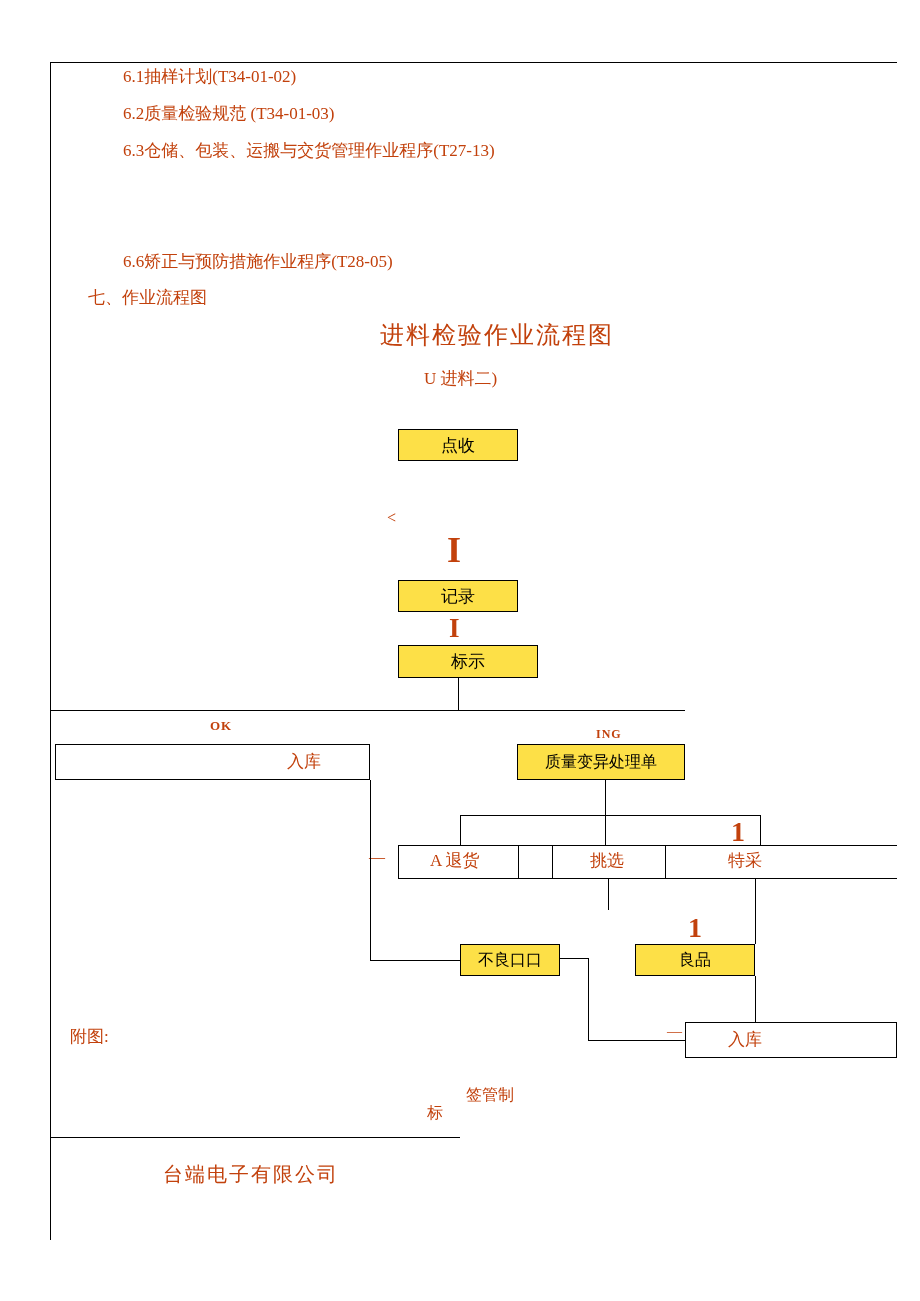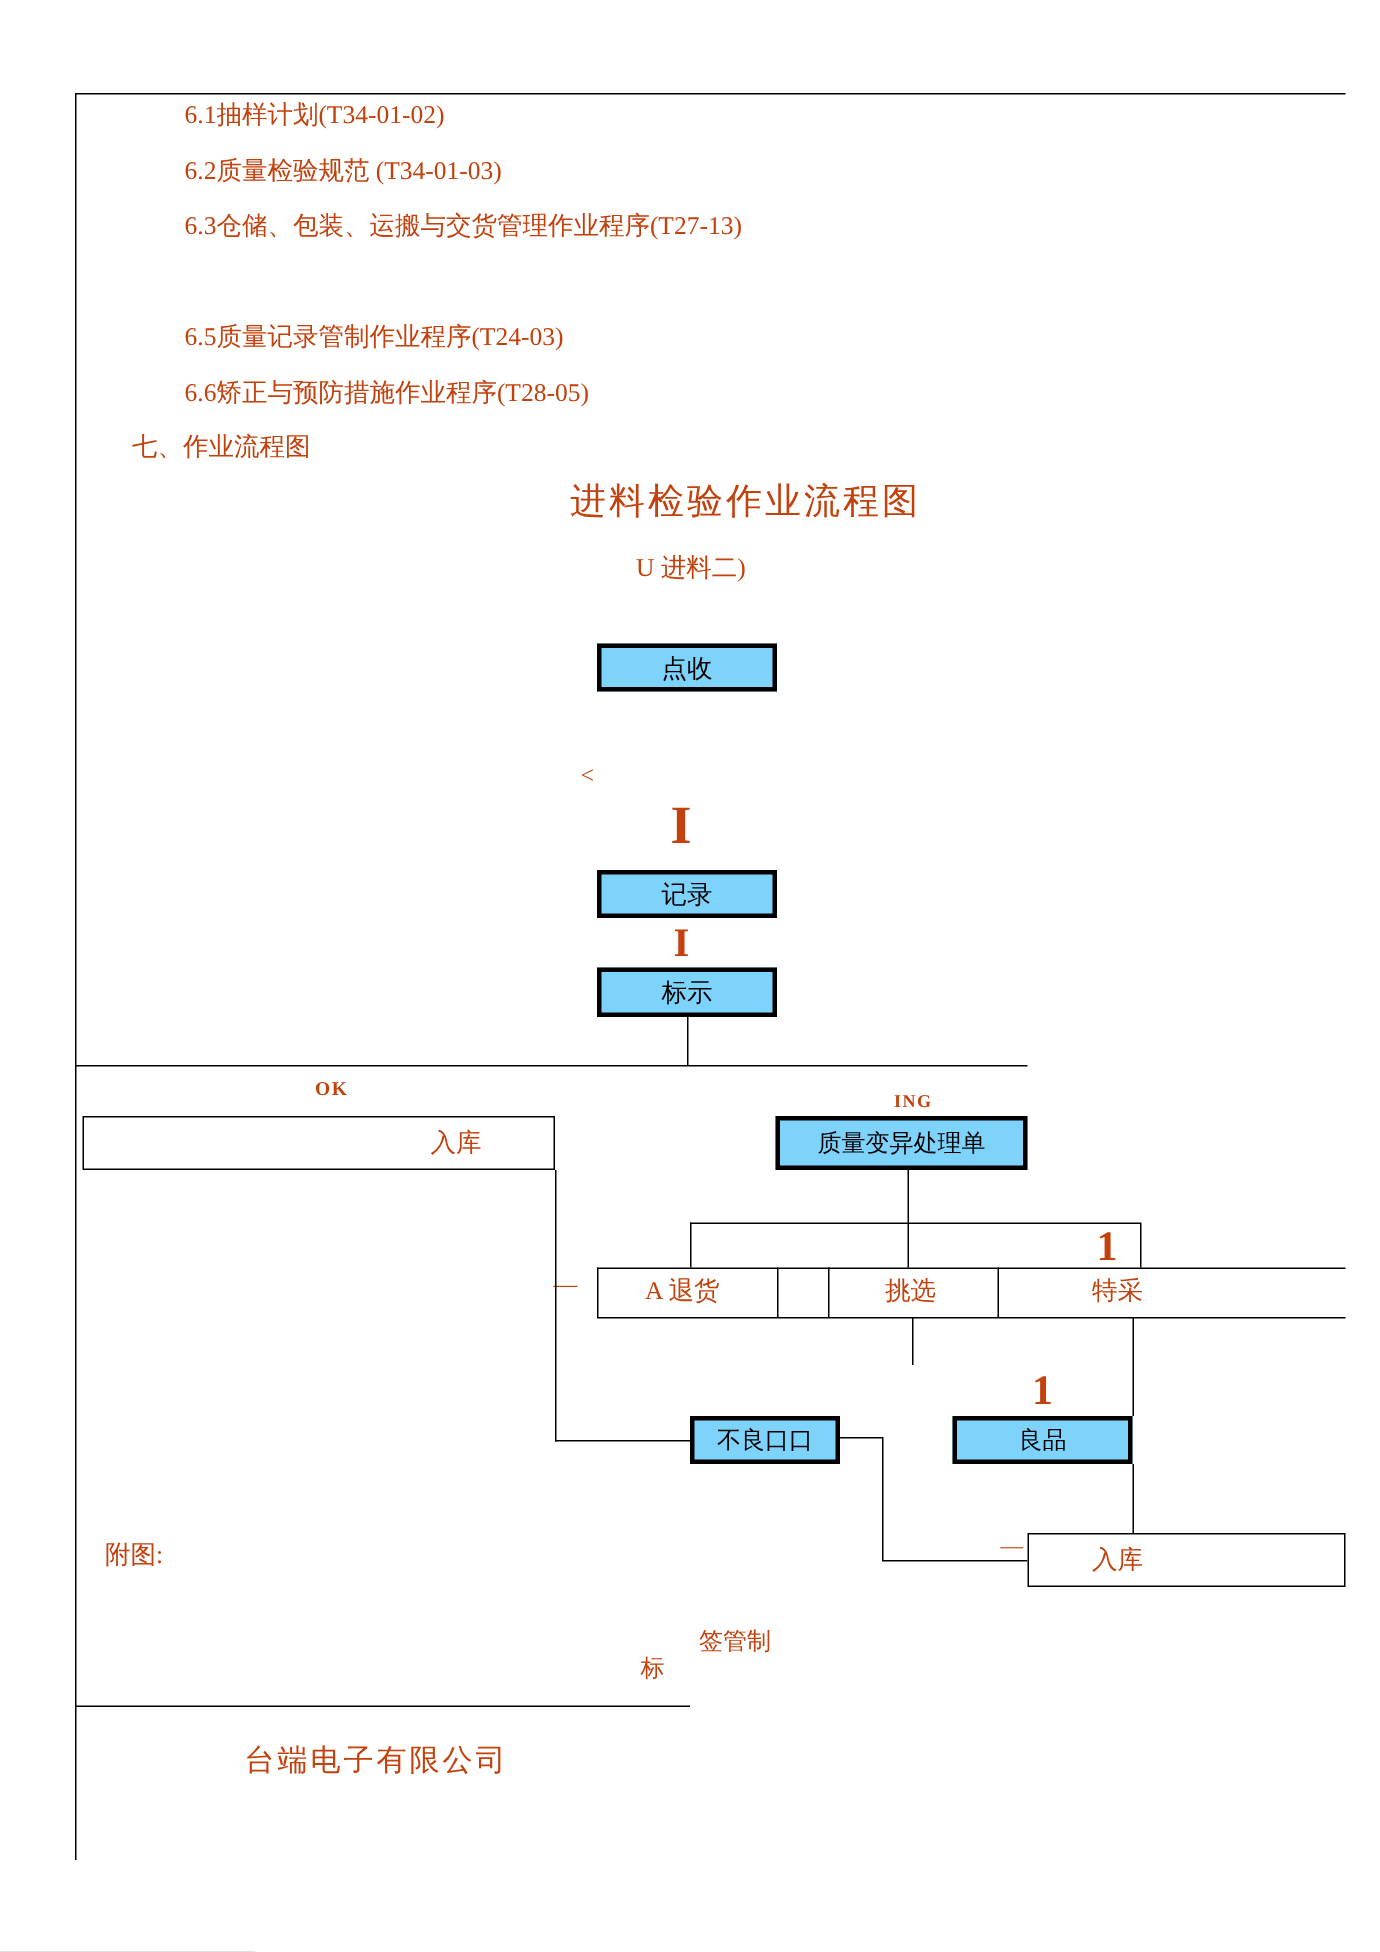--- a/index.html
+++ b/index.html
@@ -11,22 +11,22 @@
     position:relative;
     width:920px; height:1301px;
     background:#ffffff;
     overflow:hidden;
     margin:0 auto;
     color:#000;
   }
   .t { position:absolute; white-space:nowrap; color:#c2410c; line-height:1.25; }
   .node {
     position:absolute;
-    border:3px solid #000000;
-    background:#7dd3fc;
+    border:1px solid #000000;
+    background:#fde047;
     display:flex; align-items:center; justify-content:center;
     box-sizing:border-box;
   }
   .rect {
     position:absolute;
     border:1px solid #000;
     background:#fff;
     box-sizing:border-box;
   }
   .hl { position:absolute; height:1px; background:#000; }
@@ -42,38 +42,37 @@
 <body>
 
 <div class="page">
 
   <div class="hl" style="left:50px; top:62px; width:847px;"></div>
   <div class="vl" style="left:50px; top:62px; height:1178px;"></div>
 
   <div class="t fs17" style="left:123px; top:66px;">6.1抽样计划(T34-01-02)</div>
   <div class="t fs17" style="left:123px; top:103px;">6.2质量检验规范 (T34-01-03)</div>
   <div class="t fs17" style="left:123px; top:140px;">6.3仓储、包装、运搬与交货管理作业程序(T27-13)</div>
-  <div class="t fs17" style="left:123px; top:214px;">6.5质量记录管制作业程序(T24-03)</div>
   <div class="t fs17" style="left:123px; top:251px;">6.6矫正与预防措施作业程序(T28-05)</div>
 
   <div class="t fs17" style="left:88px; top:287px;">七、作业流程图</div>
 
   <div class="t fs24" style="left:355px; top:320px; letter-spacing:2px;">进料检验作业流程图</div>
   <div class="t fs17" style="left:424px; top:368px;">U 进料二)</div>
 
   <div class="node fs17" style="left:398px; top:429px; width:120px; height:32px;">点收</div>
 
   <div class="t fs16" style="left:387px; top:508px;">&lt;</div>
   <div class="t fs36 bold" style="left:447px; top:528px;">I</div>
 
   <div class="node fs17" style="left:398px; top:580px; width:120px; height:32px;">记录</div>
 
   <div class="t fs27 bold" style="left:449px; top:612px;">I</div>
 
-  <div class="node fs17" style="left:398px; top:645px; width:120px; height:33px;">标示</div>
+  <div class="node fs17" style="left:398px; top:645px; width:140px; height:33px;">标示</div>
 
   <div class="vl" style="left:458px; top:678px; height:32px;"></div>
   <div class="hl" style="left:50px; top:710px; width:635px;"></div>
 
   <div class="t fs13 bold" style="left:210px; top:718px; letter-spacing:1px;">OK</div>
   <div class="t fs12 bold" style="left:596px; top:727px; letter-spacing:1px;">ING</div>
 
   <div class="rect" style="left:55px; top:744px; width:315px; height:36px;"></div>
   <div class="t fs17" style="left:287px; top:751px;">入库</div>
 

